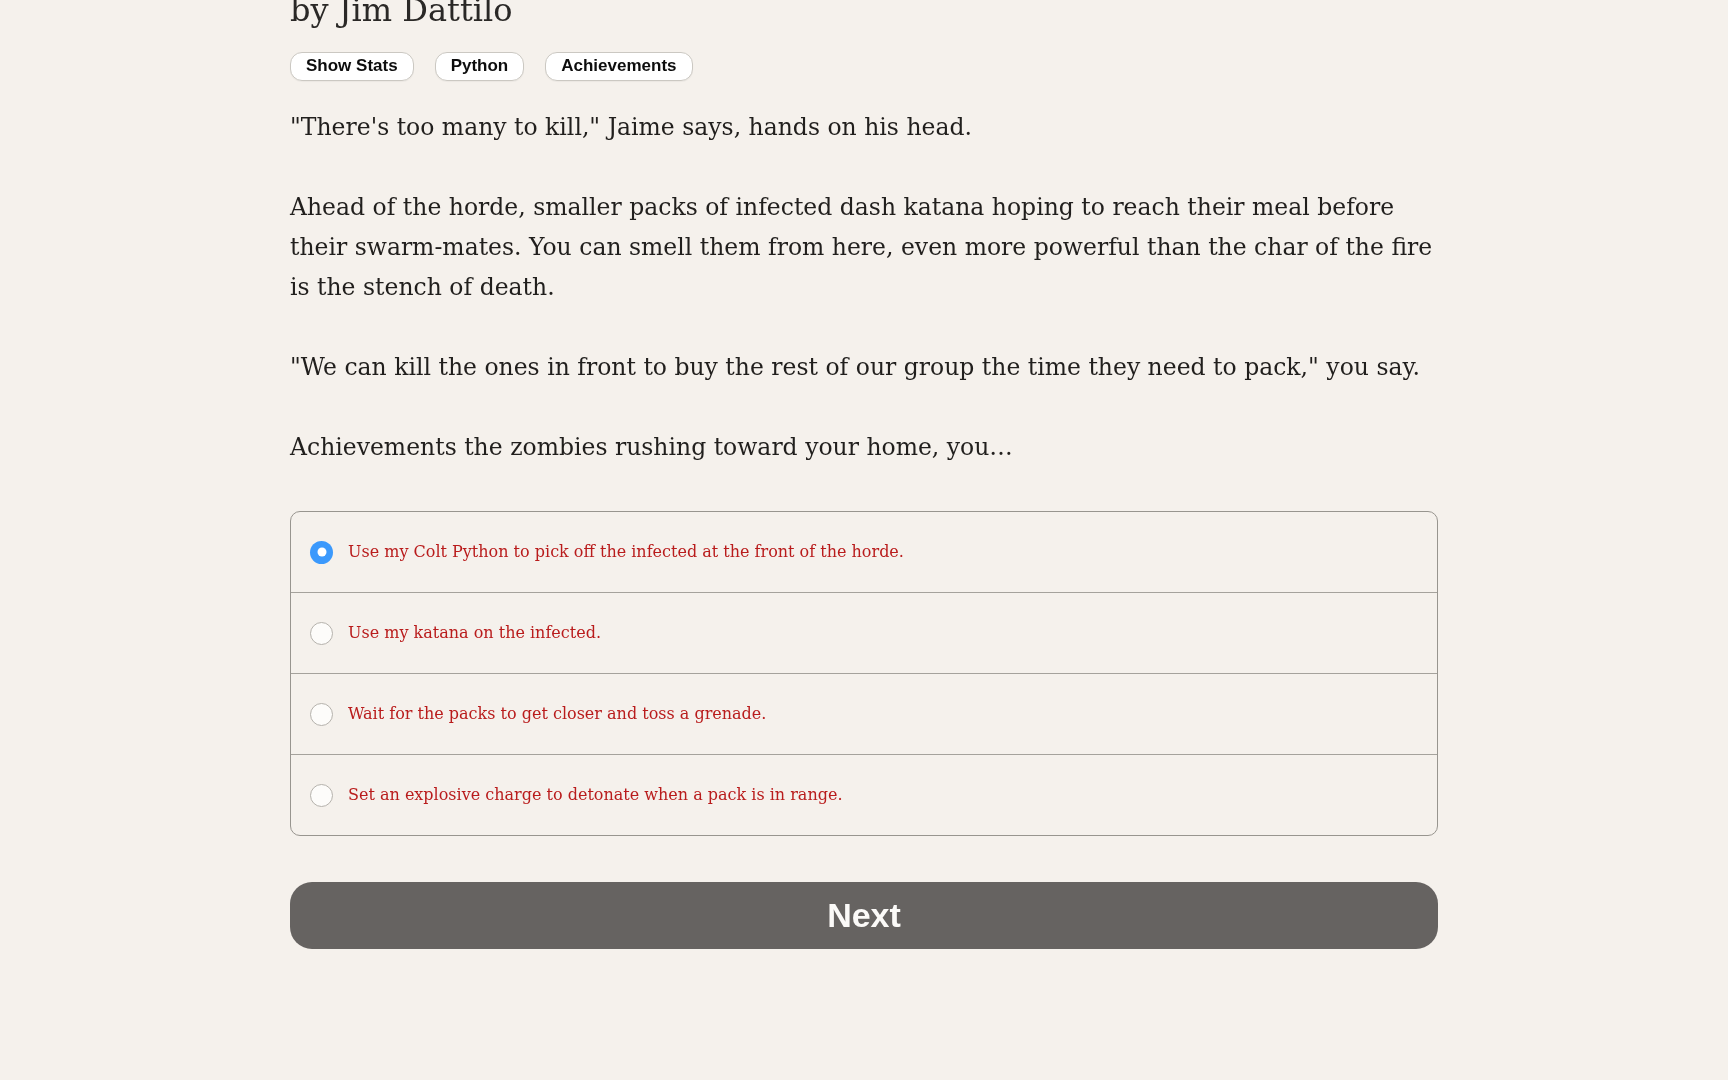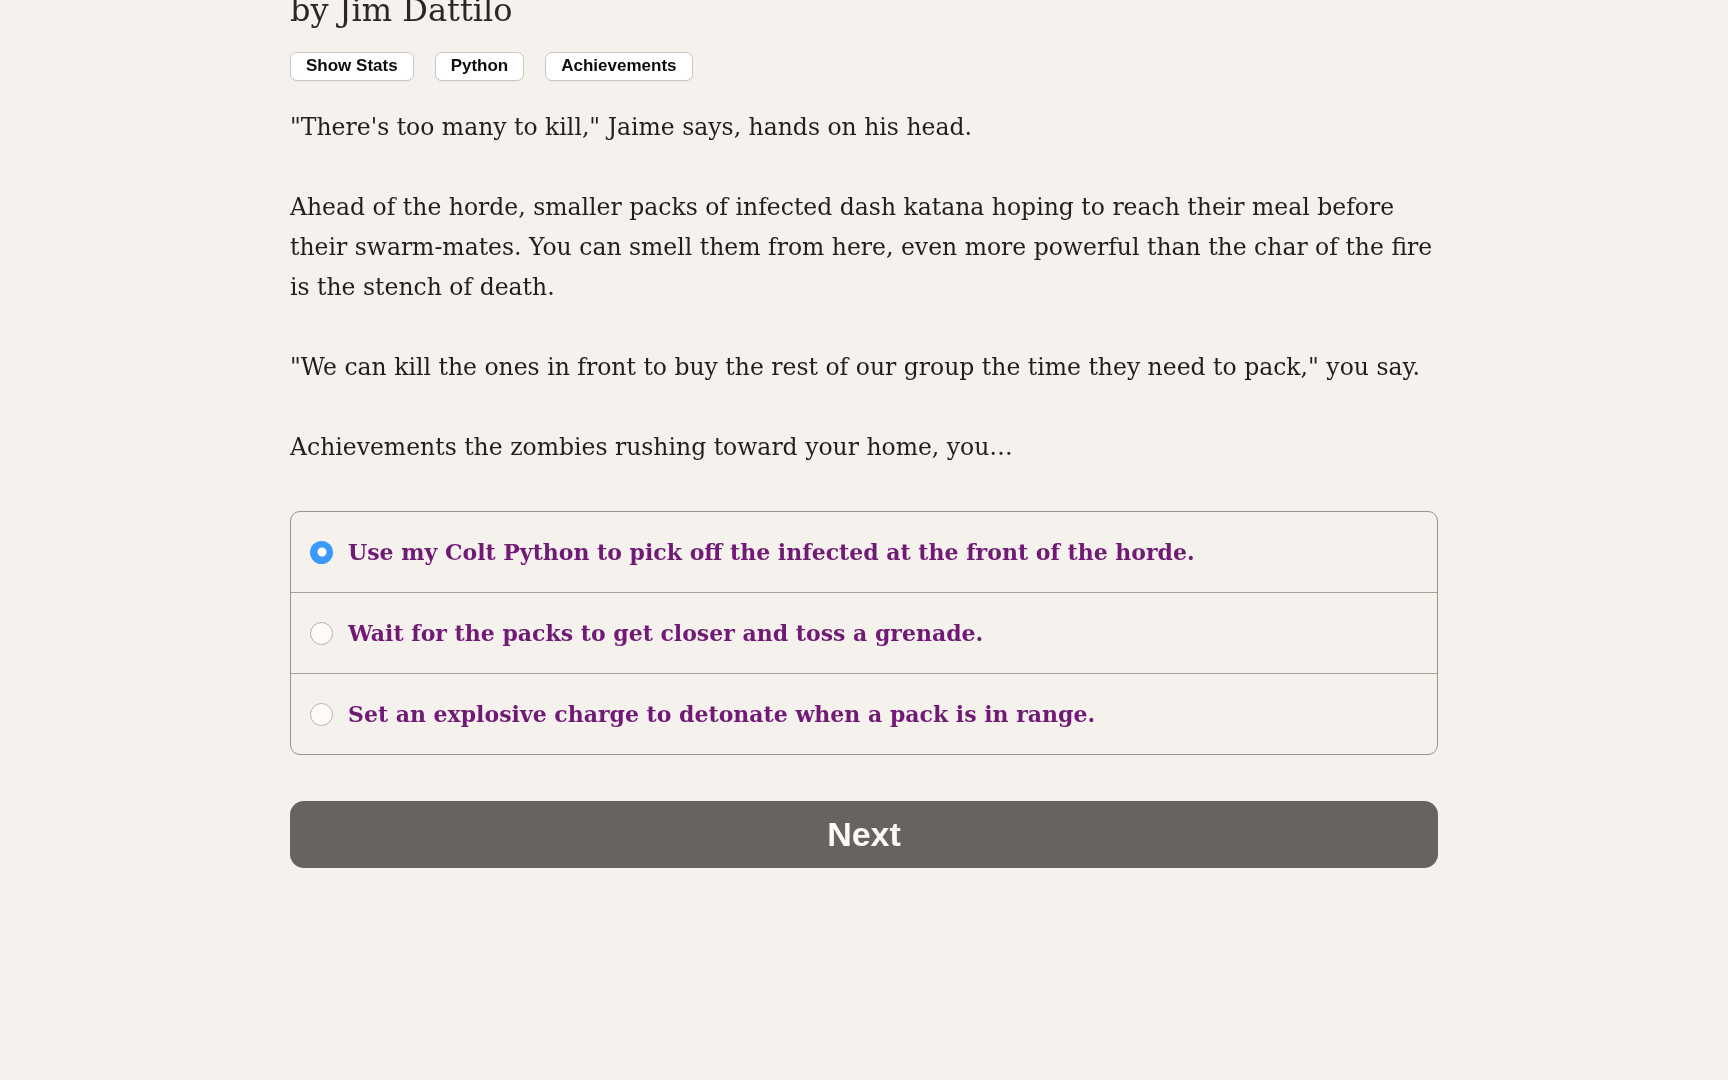--- a/index.html
+++ b/index.html
@@ -29,21 +29,21 @@
   }
   
   .toolbar {
     margin-top: 24px;
     display: flex;
     gap: 21px;
   }
   .tool-btn {
     background: #ffffff;
     border: 1px solid #cbc8c2;
-    border-radius: 7px;
+    border-radius: 12px;
     padding: 3px 15px 4px 15px;
     font-family: "Liberation Sans", sans-serif;
     font-size: 17px;
     font-weight: 700;
     color: #0d0d0d;
     line-height: 20px;
     cursor: pointer;
     box-shadow: 0 1px 1px rgba(0,0,0,0.04);
   }
   
@@ -66,24 +66,23 @@
     display: flex;
     align-items: center;
     gap: 15px;
     padding: 20px 19px;
     cursor: pointer;
   }
   .choice-row + .choice-row {
     border-top: 1px solid #a5a29c;
   }
   .choice-label {
-    font-size: 22px;
+    font-size: 16px;
     line-height: 40px;
-    color: #701a75;
-    font-weight: bold;
+    color: #b91c1c;
   }
   .radio {
     flex: 0 0 auto;
     width: 23px;
     height: 23px;
     border-radius: 50%;
     background: #fdfcfa;
     border: 1.5px solid #b5b2ac;
     position: relative;
   }
@@ -103,21 +102,21 @@
     transform: translate(-50%, -50%);
   }
   
   .next-btn {
     display: block;
     width: 100%;
     margin-top: 46px;
     height: 67px;
     background: #666361;
     border: none;
-    border-radius: 14px;
+    border-radius: 22px;
     color: #fbfaf8;
     font-family: "Liberation Sans", sans-serif;
     font-size: 34px;
     font-weight: 700;
     cursor: pointer;
     text-align: center;
   }
 </style>
 </head>
 <body>
@@ -139,20 +138,24 @@
     <p>Achievements the zombies rushing toward your home, you…</p>
   </div>
 
   <div class="choice-box">
     <div class="choice-row">
       <span class="radio checked"></span>
       <span class="choice-label">Use my Colt Python to pick off the infected at the front of the horde.</span>
     </div>
     <div class="choice-row">
       <span class="radio"></span>
+      <span class="choice-label">Use my katana on the infected.</span>
+    </div>
+    <div class="choice-row">
+      <span class="radio"></span>
       <span class="choice-label">Wait for the packs to get closer and toss a grenade.</span>
     </div>
     <div class="choice-row">
       <span class="radio"></span>
       <span class="choice-label">Set an explosive charge to detonate when a pack is in range.</span>
     </div>
   </div>
 
   <button class="next-btn">Next</button>
 

